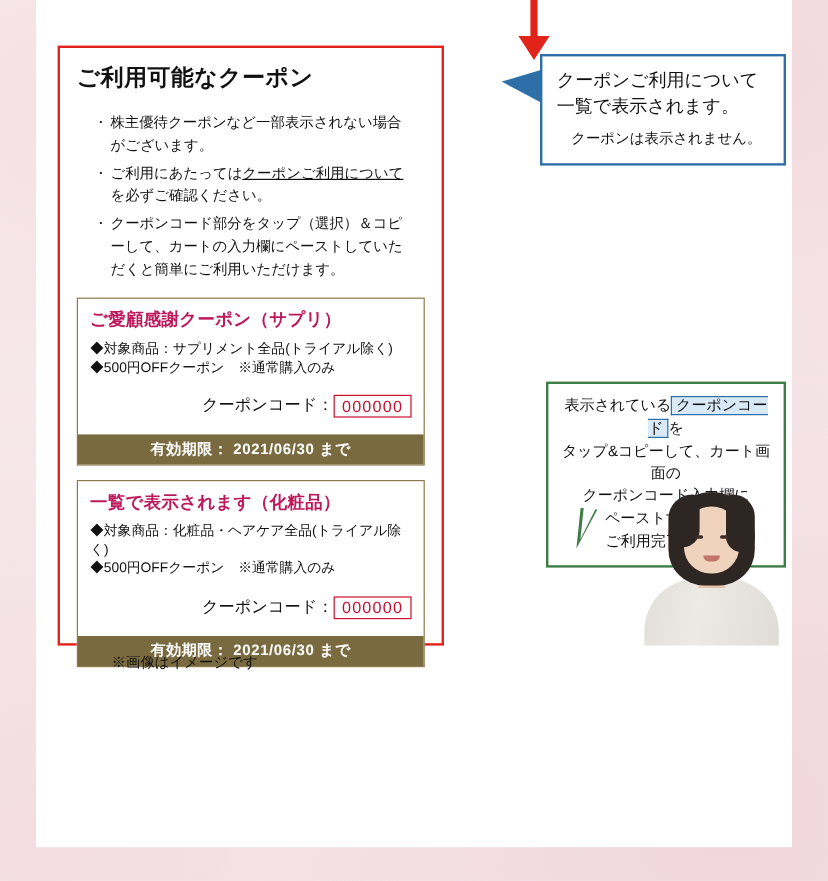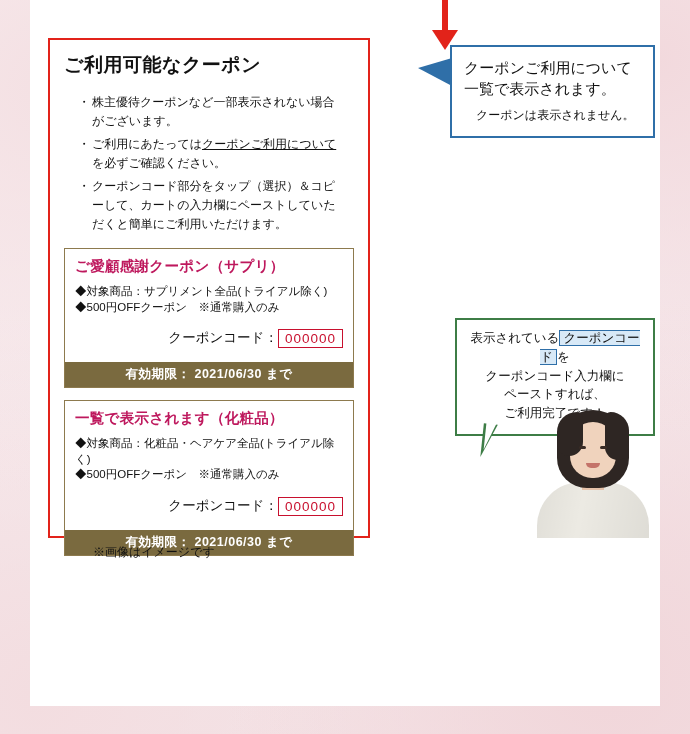--- a/index.html
+++ b/index.html
@@ -393,20 +393,21 @@
       <div>一覧で表示されます。</div>
     </div>
     <div class="small">
       <span class="indent">クーポンは表示されません。</span>
     </div>
   </div>
 
   <div class="callout-green">
     <div class="gtext">
       <div><span>表示されている</span><span class="hl-code">クーポンコード</span><span>を</span></div>
+      <div>タップ&amp;コピーして、カート画面の</div>
       <div>クーポンコード入力欄に</div>
       <div>ペーストすれば、</div>
       <div>ご利用完了です！</div>
     </div>
   </div>
   <div class="green-tail"></div>
   <div class="green-tail-inner"></div>
 
   <div class="photo">
     <div class="ph-body"></div>

